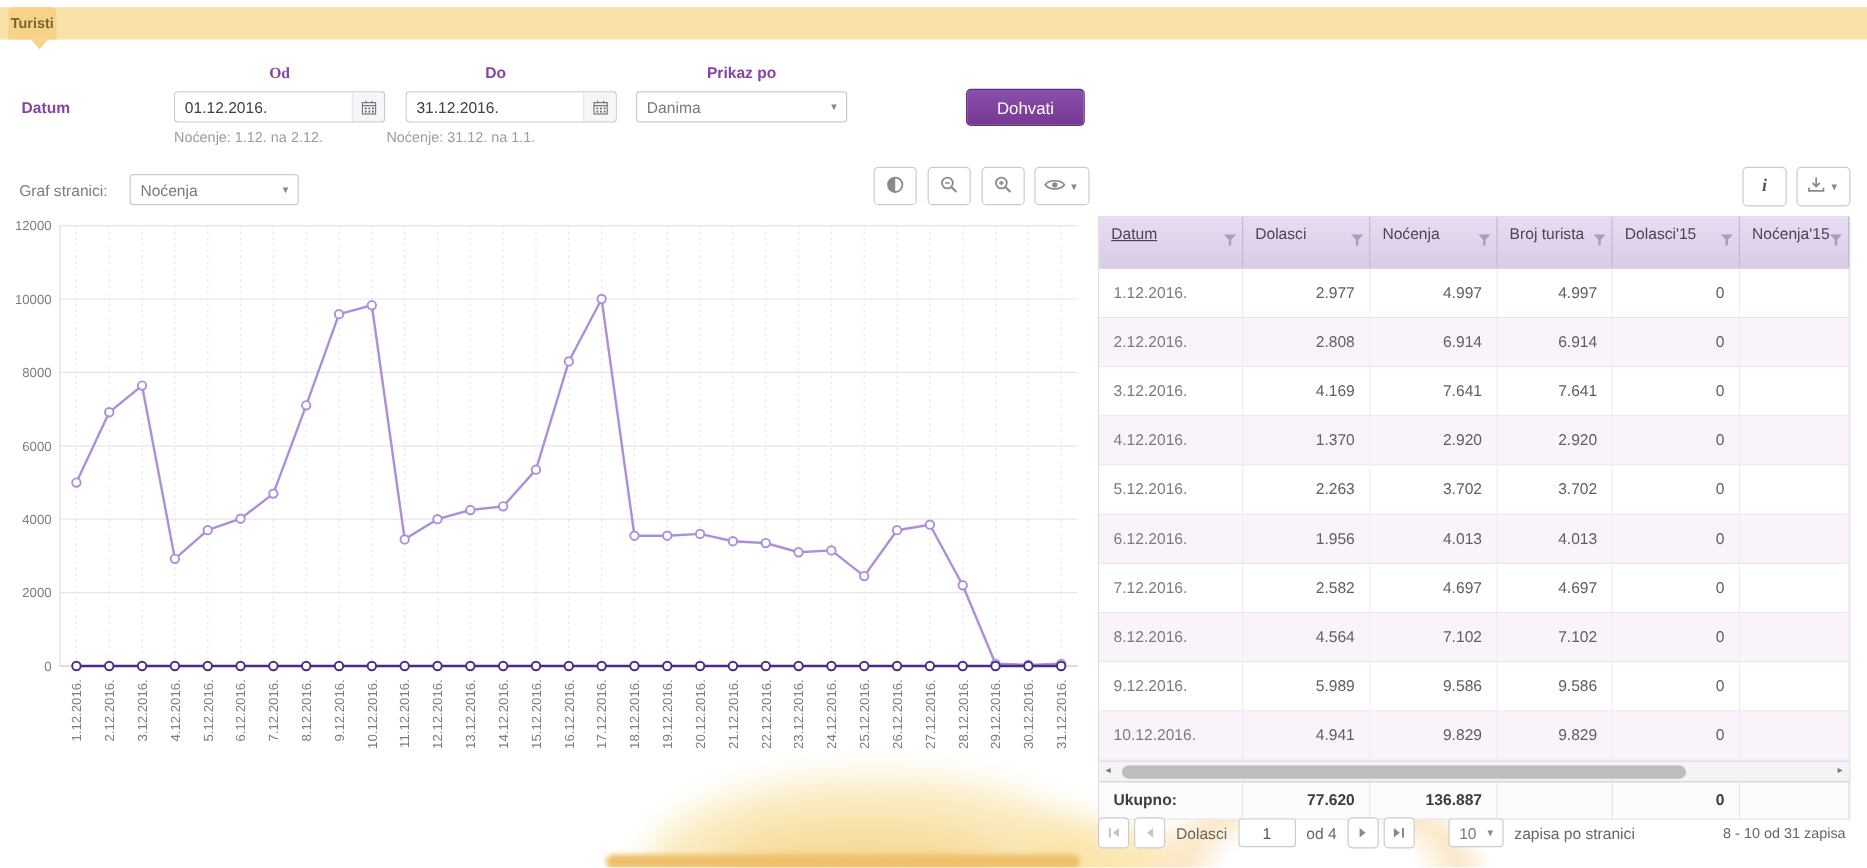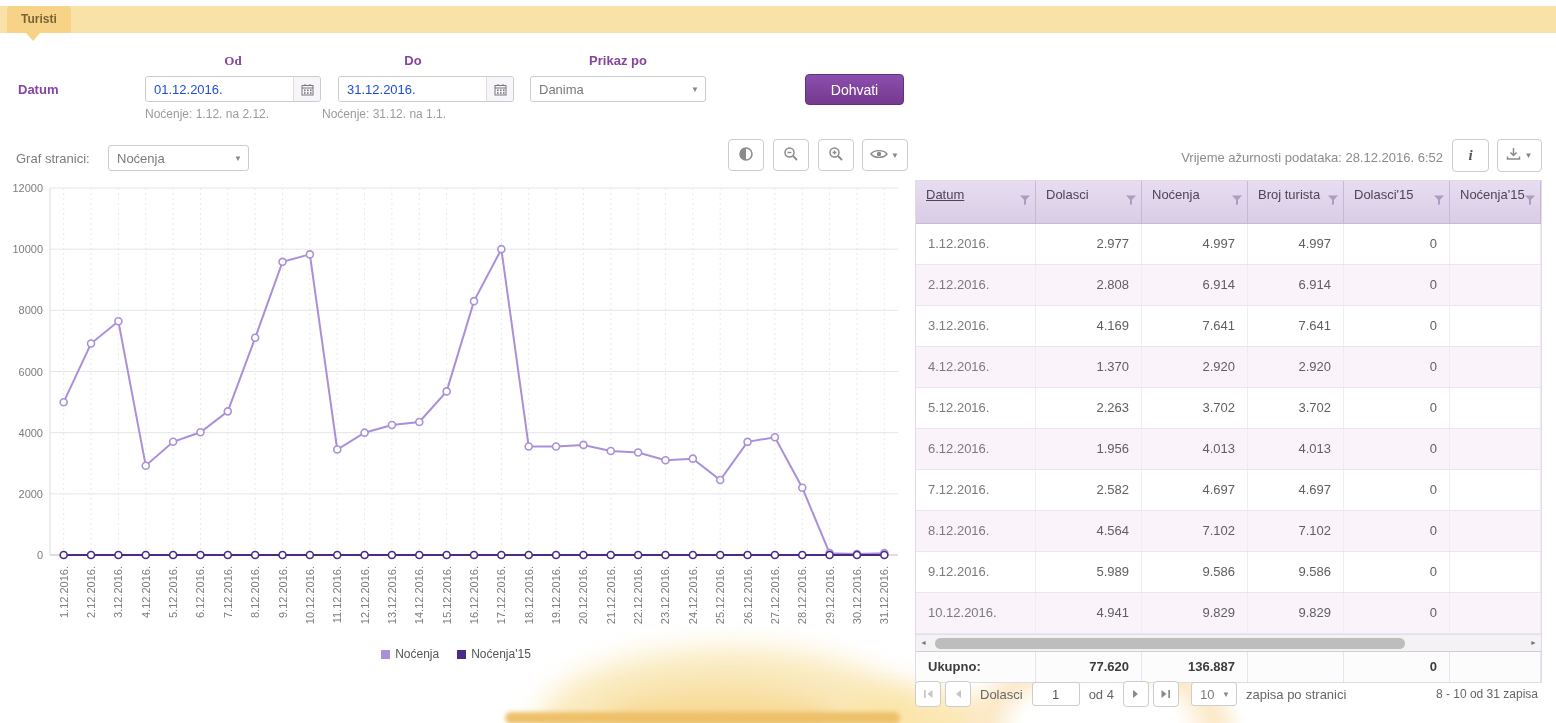--- a/index.html
+++ b/index.html
@@ -10,28 +10,28 @@
   .blob{position:absolute;border-radius:50%;filter:blur(14px);pointer-events:none;z-index:0;}
   .b1{left:540px;top:648px;width:380px;height:150px;background:rgba(250,233,185,.95);}
   .b2{left:600px;top:690px;width:240px;height:70px;background:rgba(247,216,148,.95);}
   .b4{left:840px;top:688px;width:150px;height:64px;background:rgba(250,227,164,.85);}
   .ring{left:960px;top:652px;width:280px;height:150px;filter:blur(3px);
         background:radial-gradient(ellipse,rgba(253,240,215,0) 40%,rgba(251,229,193,.9) 58%,rgba(253,240,215,0) 74%);}
   .band{position:absolute;left:505px;top:712px;width:395px;height:12px;background:#eec06a;
         border-radius:6px;filter:blur(2px);pointer-events:none;z-index:0;}
   
   .topbar{position:absolute;left:0;top:6px;width:100%;height:27px;background:#f9e2a7;}
-  .tab{position:absolute;left:7px;top:0;height:27px;line-height:27px;padding:0 14px;
+  .tab{position:absolute;left:7px;top:0;height:27px;line-height:27px;padding:0 2px;
        background:#f6d387;border-radius:4px 4px 0 0;color:#7c6335;font-weight:bold;font-size:12px;cursor:pointer;}
   .notch{position:absolute;left:26px;top:33px;width:0;height:0;border:7px solid transparent;border-top:8px solid #f6d387;}
   
   .plabel{position:absolute;color:#8644a0;font-weight:bold;font-size:13px;}
   .center{text-align:center;}
   .igroup{position:absolute;height:26px;display:flex;border:1px solid #ccc;border-radius:3px;background:#fff;box-sizing:border-box;}
-  .igroup input{border:0;outline:none;flex:1;padding:0 8px;font:13px "Liberation Sans",sans-serif;color:#1d4ed8;border-radius:3px 0 0 3px;min-width:0;}
+  .igroup input{border:0;outline:none;flex:1;padding:0 8px;font:13px "Liberation Sans",sans-serif;color:#404040;border-radius:3px 0 0 3px;min-width:0;}
   .calbtn{width:26px;border-left:1px solid #ddd;background:#f7f5f9;display:flex;align-items:center;justify-content:center;cursor:pointer;border-radius:0 3px 3px 0;}
   .select{position:absolute;height:26px;border:1px solid #ccc;border-radius:3px;background:#fff;box-sizing:border-box;
           display:flex;align-items:center;cursor:pointer;color:#7a7a7a;}
   .select .val{flex:1;padding:0 8px;white-space:nowrap;overflow:hidden;}
   .caret{width:20px;text-align:center;color:#888;font-size:8px;}
   .note{position:absolute;color:#9c9c9c;font-size:12px;}
   .dohvati{position:absolute;left:805px;top:74px;width:99px;height:31px;border:1px solid #66307f;border-radius:4px;
            background:linear-gradient(#8a4fae,#76398f);color:#fff;font:14px "Liberation Sans",sans-serif;cursor:pointer;}
   
   .graf-label{position:absolute;left:16px;top:151px;color:#7d7d7d;font-size:13px;}
@@ -65,21 +65,21 @@
   .sthumb{height:11px;width:470px;background:#bdbdbd;border-radius:6px;margin-left:4px;cursor:grab;}
   .gtotals{display:flex;height:30px;border-top:1px solid #cfcfcf;background:#fcfcfc;}
   .gtotals .tcell{line-height:29px;font-weight:bold;color:#3d3d3d;border-right:1px solid #e8e4ee;}
   
   .pager{position:absolute;left:915px;top:679px;width:625px;height:30px;display:flex;align-items:center;gap:4px;color:#666;font-size:13px;}
   .pbtn{width:26px;height:26px;border:1px solid #ccc;border-radius:4px;background:#fff;display:flex;
         align-items:center;justify-content:center;cursor:pointer;box-sizing:border-box;flex:none;}
   .pager .txt{margin:0 5px;white-space:nowrap;}
   .pginput{width:48px;height:24px;border:1px solid #ccc;border-radius:3px;text-align:center;
            font:13px "Liberation Sans",sans-serif;color:#555;box-sizing:border-box;}
-  .psel{position:static;width:46px;height:24px;margin-left:8px;flex:none;}
+  .psel{position:static;width:46px;height:24px;margin-left:24px;flex:none;}
   .range{margin-left:auto;font-size:12px;color:#666;white-space:nowrap;padding-right:2px;}
 </style>
 </head>
 <body>
 
 <div class="page">
 
   <div class="blob b1"></div>
   <div class="blob b2"></div>
   <div class="blob b4"></div>
@@ -321,23 +321,21 @@
           <circle cx="659.483870967742" cy="375" r="3.5" fill="#fff" stroke="#4b2a85" stroke-width="1.6"></circle>
           <circle cx="686.8387096774194" cy="375" r="3.5" fill="#fff" stroke="#4b2a85" stroke-width="1.6"></circle>
           <circle cx="714.1935483870968" cy="375" r="3.5" fill="#fff" stroke="#4b2a85" stroke-width="1.6"></circle>
           <circle cx="741.5483870967743" cy="375" r="3.5" fill="#fff" stroke="#4b2a85" stroke-width="1.6"></circle>
           <circle cx="768.9032258064516" cy="375" r="3.5" fill="#fff" stroke="#4b2a85" stroke-width="1.6"></circle>
           <circle cx="796.258064516129" cy="375" r="3.5" fill="#fff" stroke="#4b2a85" stroke-width="1.6"></circle>
           <circle cx="823.6129032258065" cy="375" r="3.5" fill="#fff" stroke="#4b2a85" stroke-width="1.6"></circle>
           <circle cx="850.9677419354839" cy="375" r="3.5" fill="#fff" stroke="#4b2a85" stroke-width="1.6"></circle>
           <circle cx="878.3225806451613" cy="375" r="3.5" fill="#fff" stroke="#4b2a85" stroke-width="1.6"></circle>
         </svg></div>
-    <div class="legend" id="legend"><span class="lgi"><span class="sw" style="background: rgb(171, 143, 217);"></span>Noćenja</span><span class="lgi"><span class="sw" style="background: rgb(75, 42, 133);"></span>Noćenja'15</span></div>
-
-    <div class="status-text">Vrijeme ažurnosti podataka: 28.12.2016. 6:52</div>
+
     <div class="sqbtn" style="left:1452px;width:35px;">
       <span class="info-i">i</span>
     </div>
     <div class="sqbtn" style="left:1497px;width:43px;">
       <span><svg width="15" height="14" viewBox="0 0 15 14">
             <path d="M7.5 1v7M4.5 5.5L7.5 8.5l3-3" stroke="#8a8a8a" stroke-width="1.5" fill="none"></path>
             <path d="M1.5 9.5v2.5h12V9.5" stroke="#8a8a8a" stroke-width="1.5" fill="none"></path>
           </svg></span>
       <span class="caret" style="width:9px;">▼</span>
     </div>

